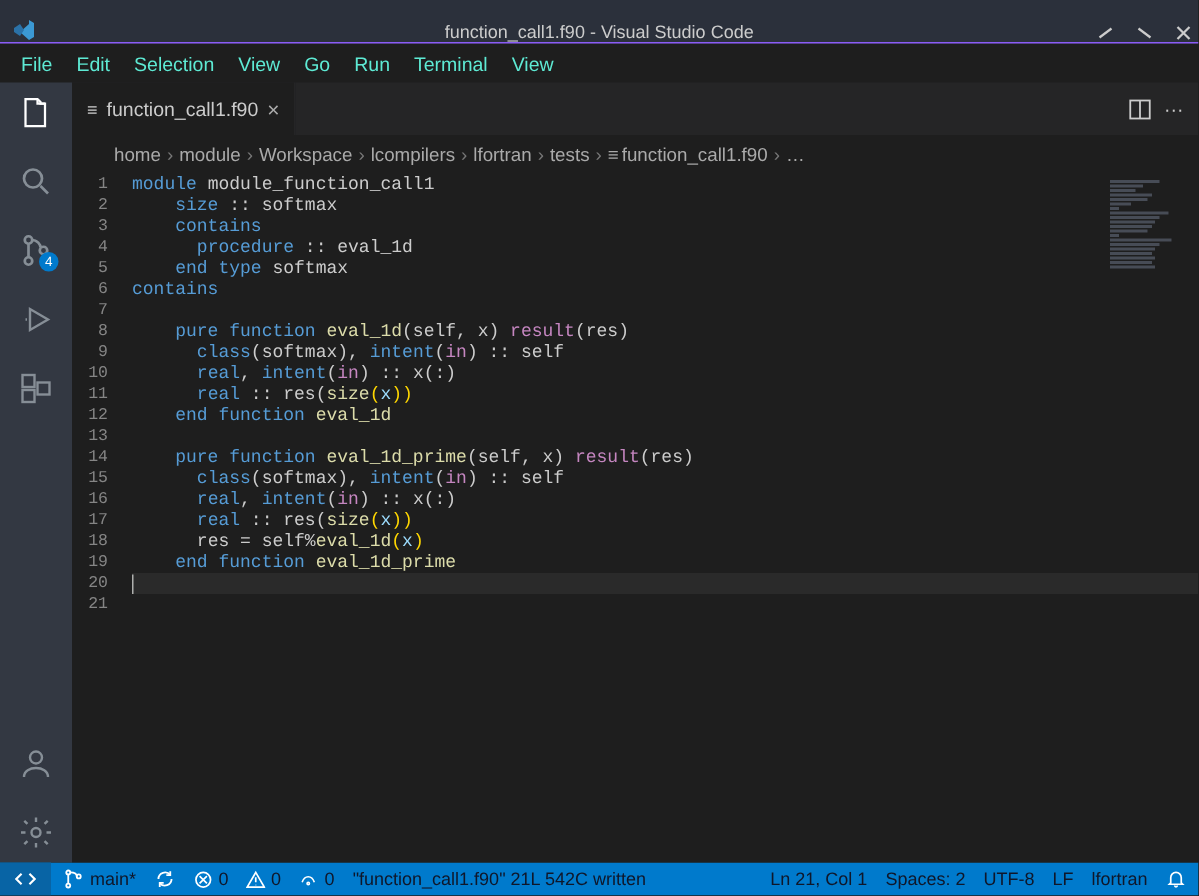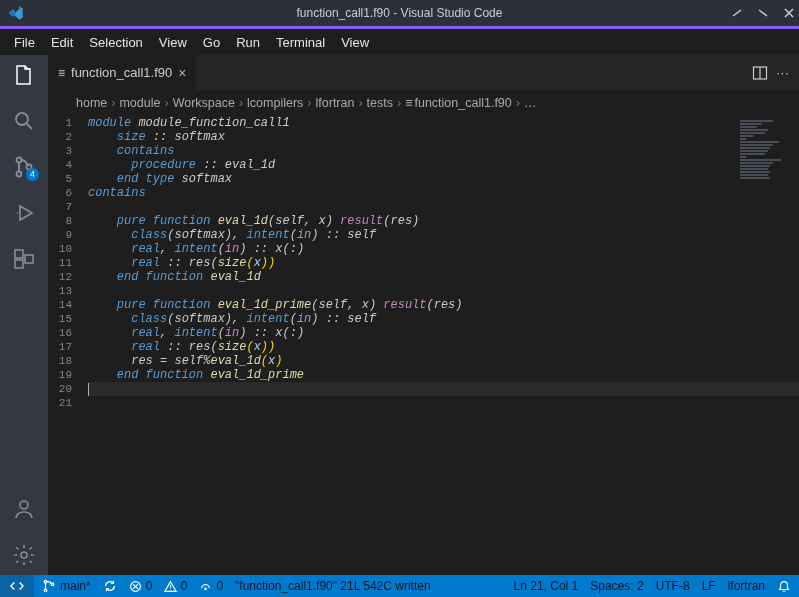--- a/index.html
+++ b/index.html
@@ -1,23 +1,23 @@
 <!DOCTYPE html>
 <html><head>
 <meta charset="utf-8">
 <style>
 * { margin:0; padding:0; box-sizing:border-box; }
 body { font-family:"Segoe UI",Arial,sans-serif; font-size:13px; background:#1e1e1e; color:#ccc; width:799px; height:597px; overflow:hidden; position:relative; }
-.titlebar { height:29px; background:#2b303b; display:flex; align-items:center; justify-content:center; position:relative; border-bottom:3px solid #8b5cf6; }
+.titlebar { height:29px; background:#2b303b; display:flex; align-items:flex-end; justify-content:center; position:relative; border-bottom:1px solid #8b5cf6; }
 .titlebar .logo { position:absolute; left:8px; display:flex; align-items:center; }
 .titlebar .title { color:#ccc; font-size:12px; }
 .titlebar .controls { position:absolute; right:4px; display:flex; gap:14px; align-items:center; }
 .titlebar .controls span { cursor:pointer; color:#ccc; font-size:14px; }
 .menubar { height:26px; background:#1e1e1e; display:flex; align-items:center; padding:0 6px; }
-.menubar span { padding:4px 8px; cursor:pointer; font-size:13px; color:#e5e5e5; }
+.menubar span { padding:4px 8px; cursor:pointer; font-size:13px; color:#5eead4; }
 .content { display:flex; height:calc(597px - 29px - 26px - 22px); }
 .activitybar { width:48px; background:#333842; display:flex; flex-direction:column; justify-content:space-between; padding:8px 0; }
 .activitybar .top, .activitybar .bottom { display:flex; flex-direction:column; align-items:center; gap:22px; }
 .activitybar .icon { width:24px; height:24px; color:#868e96; cursor:pointer; position:relative; display:flex; align-items:center; justify-content:center; }
 .activitybar .icon.active { color:#fff; }
 .activitybar .badge { position:absolute; bottom:-2px; right:-3px; background:#007acc; color:#fff; font-size:9px; border-radius:8px; padding:0 4px; line-height:13px; min-width:13px; text-align:center; }
 .main { flex:1; display:flex; flex-direction:column; background:#1e1e1e; }
 .tabbar { height:35px; background:#252526; display:flex; align-items:stretch; justify-content:space-between; }
 .tabbar .tabs { display:flex; }
 .tab { display:flex; align-items:center; gap:6px; padding:0 10px; background:#1e1e1e; border-right:1px solid #252526; cursor:pointer; }
@@ -26,21 +26,21 @@
 .tabactions { display:flex; align-items:center; gap:8px; padding:0 10px; color:#ccc; }
 .breadcrumb { height:26px; display:flex; align-items:center; padding:0 28px; font-size:12.5px; color:#aaa; overflow:hidden; white-space:nowrap; }
 .breadcrumb .sep { margin:0 4px; color:#777; display:inline-flex; align-items:center; }
 .editor { flex:1; position:relative; font-family:"Consolas","Courier New",monospace; font-size:12px; overflow:hidden; }
 .minimap { position:absolute; right:4px; top:4px; width:55px; opacity:.55; pointer-events:none; }
 .minimap div { height:2px; margin-bottom:1px; background:#6a7385; }
 .code { display:flex; }
 .gutter { width:40px; text-align:right; color:#858585; padding-right:16px; user-select:none; }
 .gutter div { height:14px; line-height:14px; font-size:11px; }
 .lines { flex:1; }
-.lines .line { height:14px; line-height:14px; white-space:pre; color:#ccc;font-style:italic; }
+.lines .line { height:14px; line-height:14px; white-space:pre; color:#ccc; }
 .k-blue { color:#569cd6; } 
 .k-ctrl { color:#c586c0; } 
 .k-str  { color:#9cdcfe; } 
 .k-call { color:#dcdcaa; }
 .k-paren{ color:#ffd700; }
 .cursor-line .caret { display:inline-block; width:1px; height:13px; background:#aeafad; vertical-align:text-bottom; }
 .cursor-line { background:#2a2a2a; }
 .statusbar { height:22px; background:#007acc; display:flex; align-items:center; color:#0f172a; font-size:12px; }
 .statusbar .remote { width:34px; background:#0864a5; height:100%; display:flex; align-items:center; justify-content:center; }
 .statusbar .left, .statusbar .right { display:flex; align-items:center; gap:12px; padding:0 8px; }

